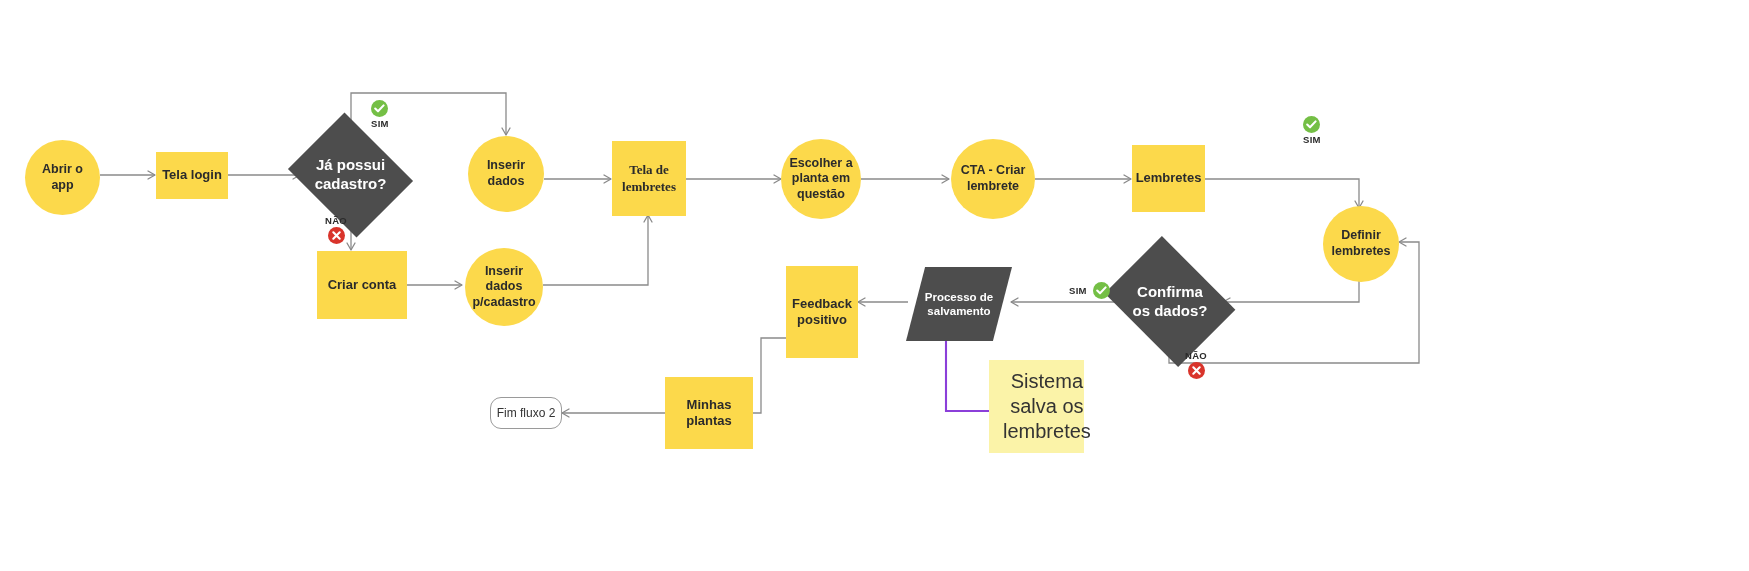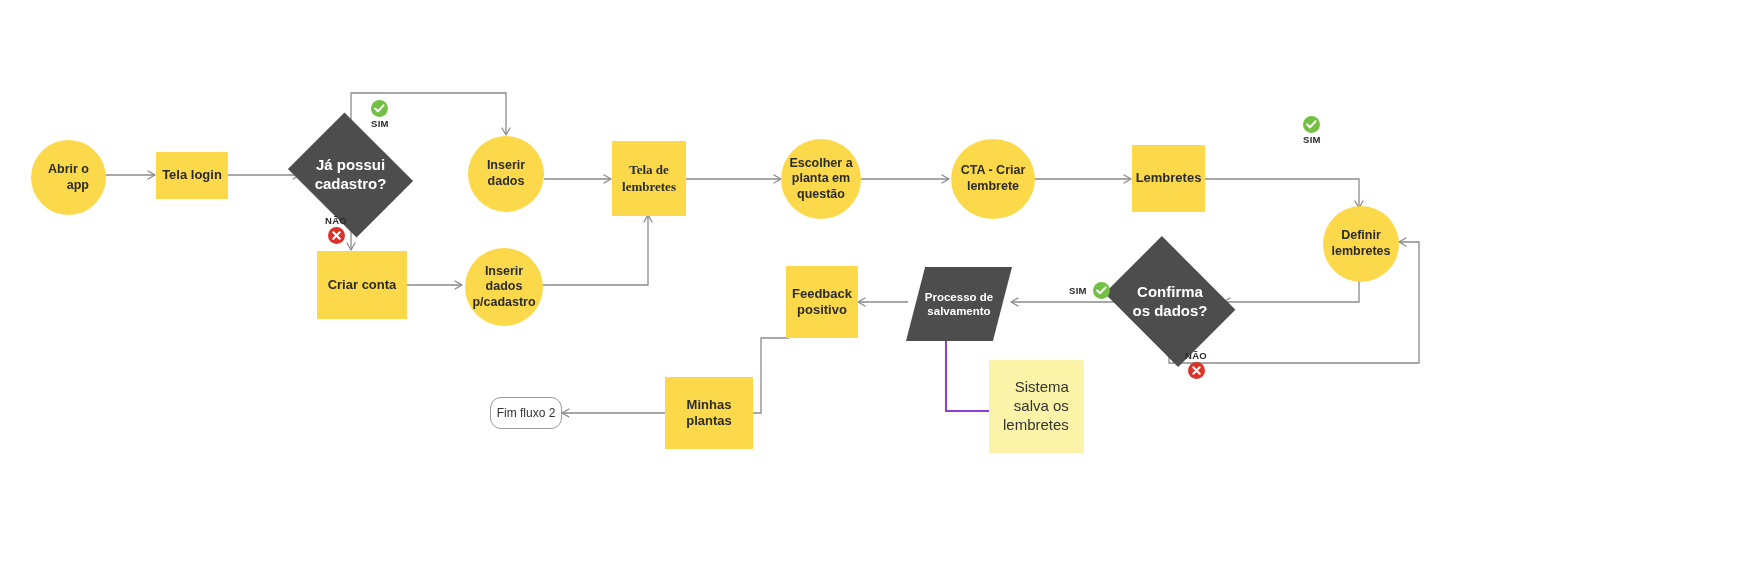--- a/index.html
+++ b/index.html
@@ -24,22 +24,22 @@
   .diamond .lbl{position:relative;z-index:2;}
   
   .para{color:#ffffff;font-weight:bold;font-size:11.5px;}
   .para .pshape{position:absolute;inset:0;background:#4D4D4D;
         clip-path:polygon(18% 0,100% 0,82% 100%,0 100%);}
   .para .lbl{position:relative;z-index:2;}
   
   .term{background:#ffffff;border:1.3px solid #9a9a9a;border-radius:11px;
         color:#333;font-weight:normal;font-size:12px;}
   
-  .note{background:#FBF3A8;color:#333;font-size:15px;font-weight:normal;
-        text-align:right;justify-content:flex-start;padding:12px 14px;
+  .note{background:#FBF3A8;color:#333;font-size:20px;font-weight:normal;
+        text-align:center;justify-content:flex-start;padding:12px 14px;
         line-height:1.35;}
   .note .lbl{white-space:pre-line;}
 
   
   .branch{position:absolute;display:flex;flex-direction:column;
           align-items:center;gap:1px;}
   .branch.horiz{flex-direction:row-reverse;gap:6px;align-items:center;}
   .branch .btxt{font-size:9.5px;font-weight:bold;color:#2b2b2b;
           letter-spacing:.3px;}
   .badge{width:17px;height:17px;border-radius:50%;display:block;}
@@ -73,21 +73,21 @@
       <path d="M1359,280 L1359,302 L1223,302"></path>
       <path d="M1117,302 L1011,302"></path>
       <path d="M1169,340 L1169,363 L1419,363 L1419,242 L1399,242"></path>
       <path d="M908,302 L858,302"></path>
       <path d="M789,338 L761,338 L761,413 L736,413"></path>
       <path d="M665,413 L562,413"></path>
     </g>
     <path d="M946,341 L946,411 L990,411" fill="none" stroke="#8B3FD9" stroke-width="2.1"></path>
   </svg>
 
-  <div class="node circ" style="left:31px;top:140px;width:75px;height:75px;text-align:right;">
+  <div class="node circ" style="left:25px;top:140px;width:75px;height:75px;">
     <span class="lbl">Abrir o
 app</span>
   </div>
 
   <div class="node rect" style="left:156px;top:152px;width:72px;height:47px;">
     <span class="lbl">Tela login</span>
   </div>
 
   <div class="node diamond" style="left:302px;top:135px;width:97px;height:80px;">
     <span class="dshape"></span>
@@ -140,21 +140,21 @@
     <span class="lbl">Confirma
 os dados?</span>
   </div>
 
   <div class="node para" style="left:906px;top:267px;width:106px;height:74px;">
     <span class="pshape"></span>
     <span class="lbl">Processo de
 salvamento</span>
   </div>
 
-  <div class="node rect" style="left:786px;top:266px;width:72px;height:72px;">
+  <div class="node rect" style="left:786px;top:266px;width:72px;height:92px;">
     <span class="lbl">Feedback
 positivo</span>
   </div>
 
   <div class="node rect" style="left:665px;top:377px;width:88px;height:72px;">
     <span class="lbl">Minhas
 plantas</span>
   </div>
 
   <div class="node term" style="left:490px;top:397px;width:72px;height:32px;">

